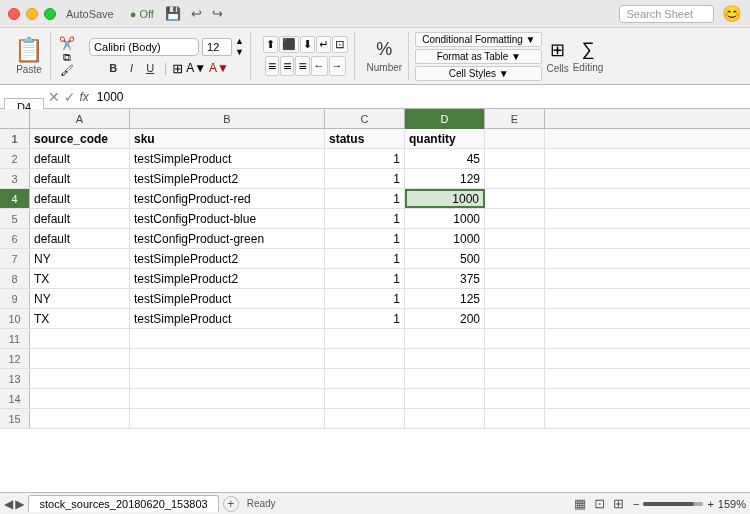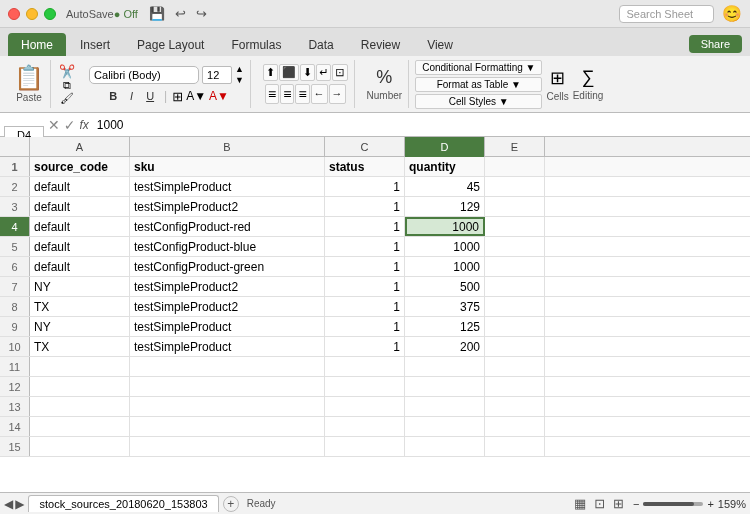--- a/index.html
+++ b/index.html
@@ -19,21 +19,21 @@
     .traffic-light { width: 12px; height: 12px; border-radius: 50%; }
     .tl-red { background: #ff5f57; border: 1px solid #e0443e; }
     .tl-yellow { background: #febc2e; border: 1px solid #d4a017; }
     .tl-green { background: #28c840; border: 1px solid #1aab29; }
     .title-bar-center {
       position: absolute; left: 50%; transform: translateX(-50%);
       font-size: 11px; color: #444; display: flex; align-items: center; gap: 6px;
     }
     .title-bar-right { margin-left: auto; display: flex; align-items: center; gap: 8px; font-size: 11px; color: #555; }
 
-    .autosave-area { display: flex; gap: 0; font-size: 11px; color: #555; }
+    .autosave-area { display: flex; gap: 16px; font-size: 11px; color: #555; }
     .toolbar-icons { display: flex; gap: 4px; align-items: center; }
     .toolbar-icon-btn { font-size: 13px; color: #555; cursor: pointer; padding: 1px 3px; }
 
     
     .ribbon {
       background: #f2f2f2;
       border-bottom: 1px solid #bbb;
     }
     .ribbon-tabs {
       display: flex;
@@ -316,30 +316,20 @@
   </div>
   <div class="title-bar-right">
     <span style="border:1px solid #bbb; border-radius:4px; padding:2px 20px 2px 6px; font-size:11px; background:white; color:#999;">Search Sheet</span>
     <span style="font-size:16px;">😊</span>
   </div>
 </div>
 
 <div class="main-container">
 
   <div class="ribbon">
-    <div class="ribbon-tabs">
-      <div class="ribbon-tab active">Home</div>
-      <div class="ribbon-tab">Insert</div>
-      <div class="ribbon-tab">Page Layout</div>
-      <div class="ribbon-tab">Formulas</div>
-      <div class="ribbon-tab">Data</div>
-      <div class="ribbon-tab">Review</div>
-      <div class="ribbon-tab">View</div>
-      <button class="ribbon-share">Share</button>
-    </div>
 
     <div class="ribbon-content">
 
       <div class="ribbon-group">
         <div class="paste-icon">📋</div>
         <span style="font-size:10px; color:#555;">Paste</span>
       </div>
 
       <div style="display:flex; flex-direction:column; align-items:center; padding:0 2px;">
         <span style="font-size:13px; cursor:pointer;">✂️</span>

